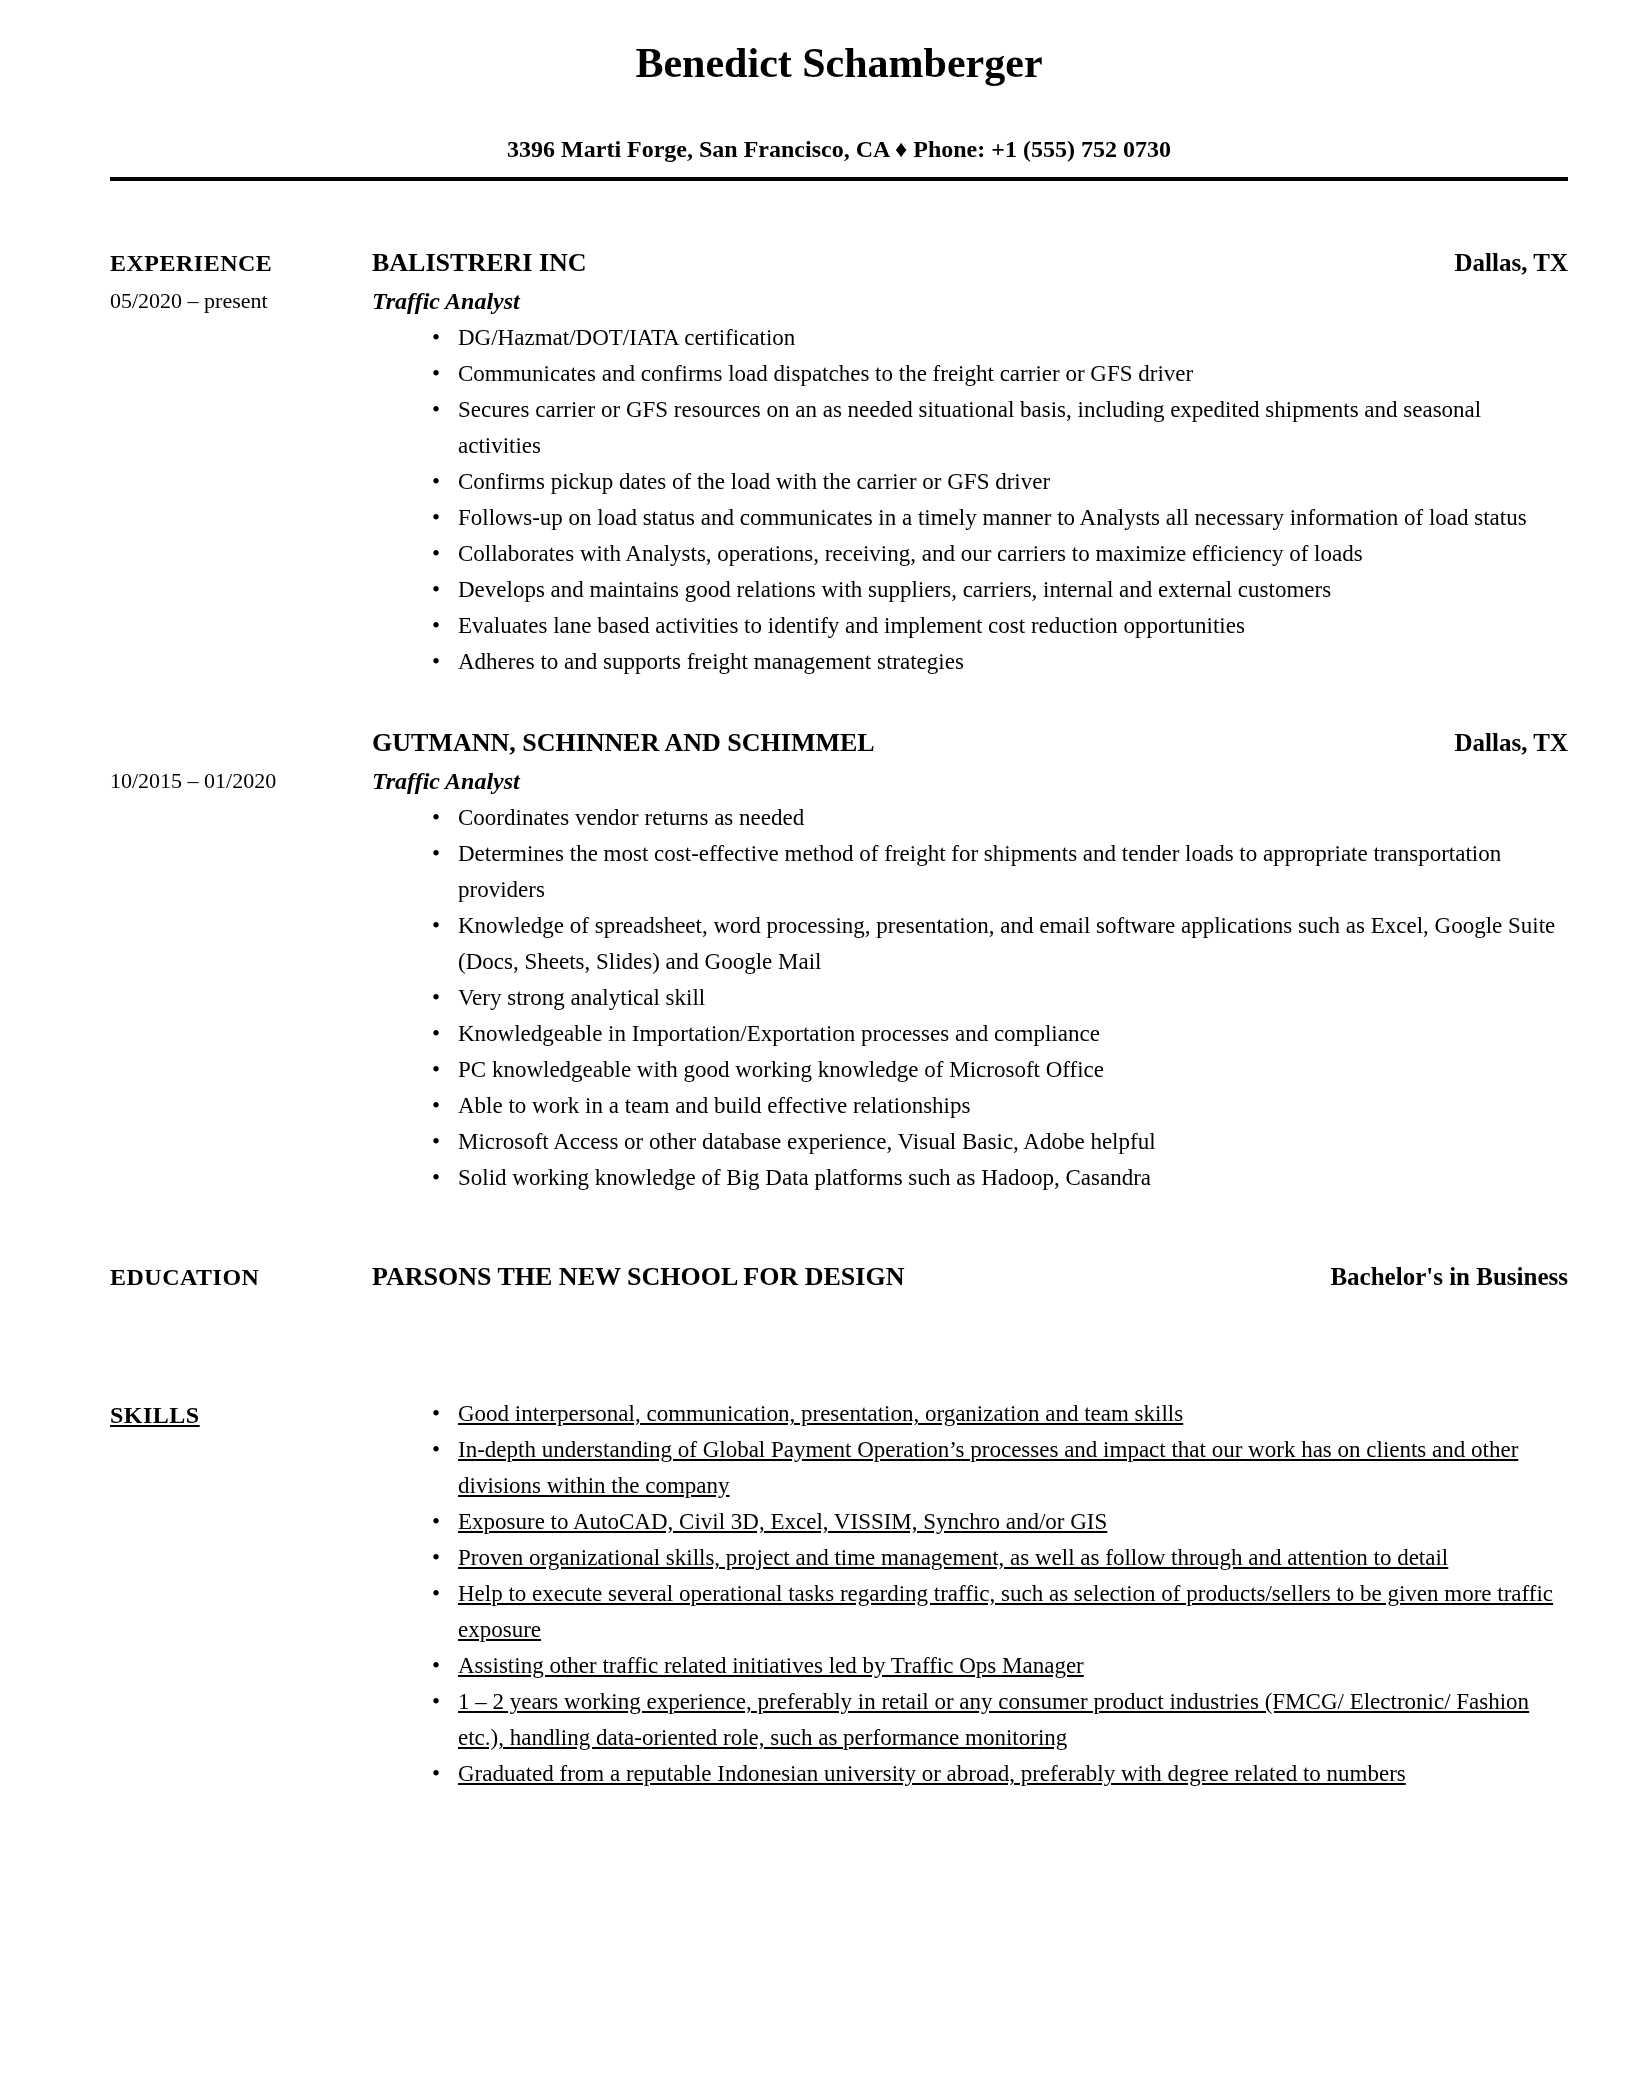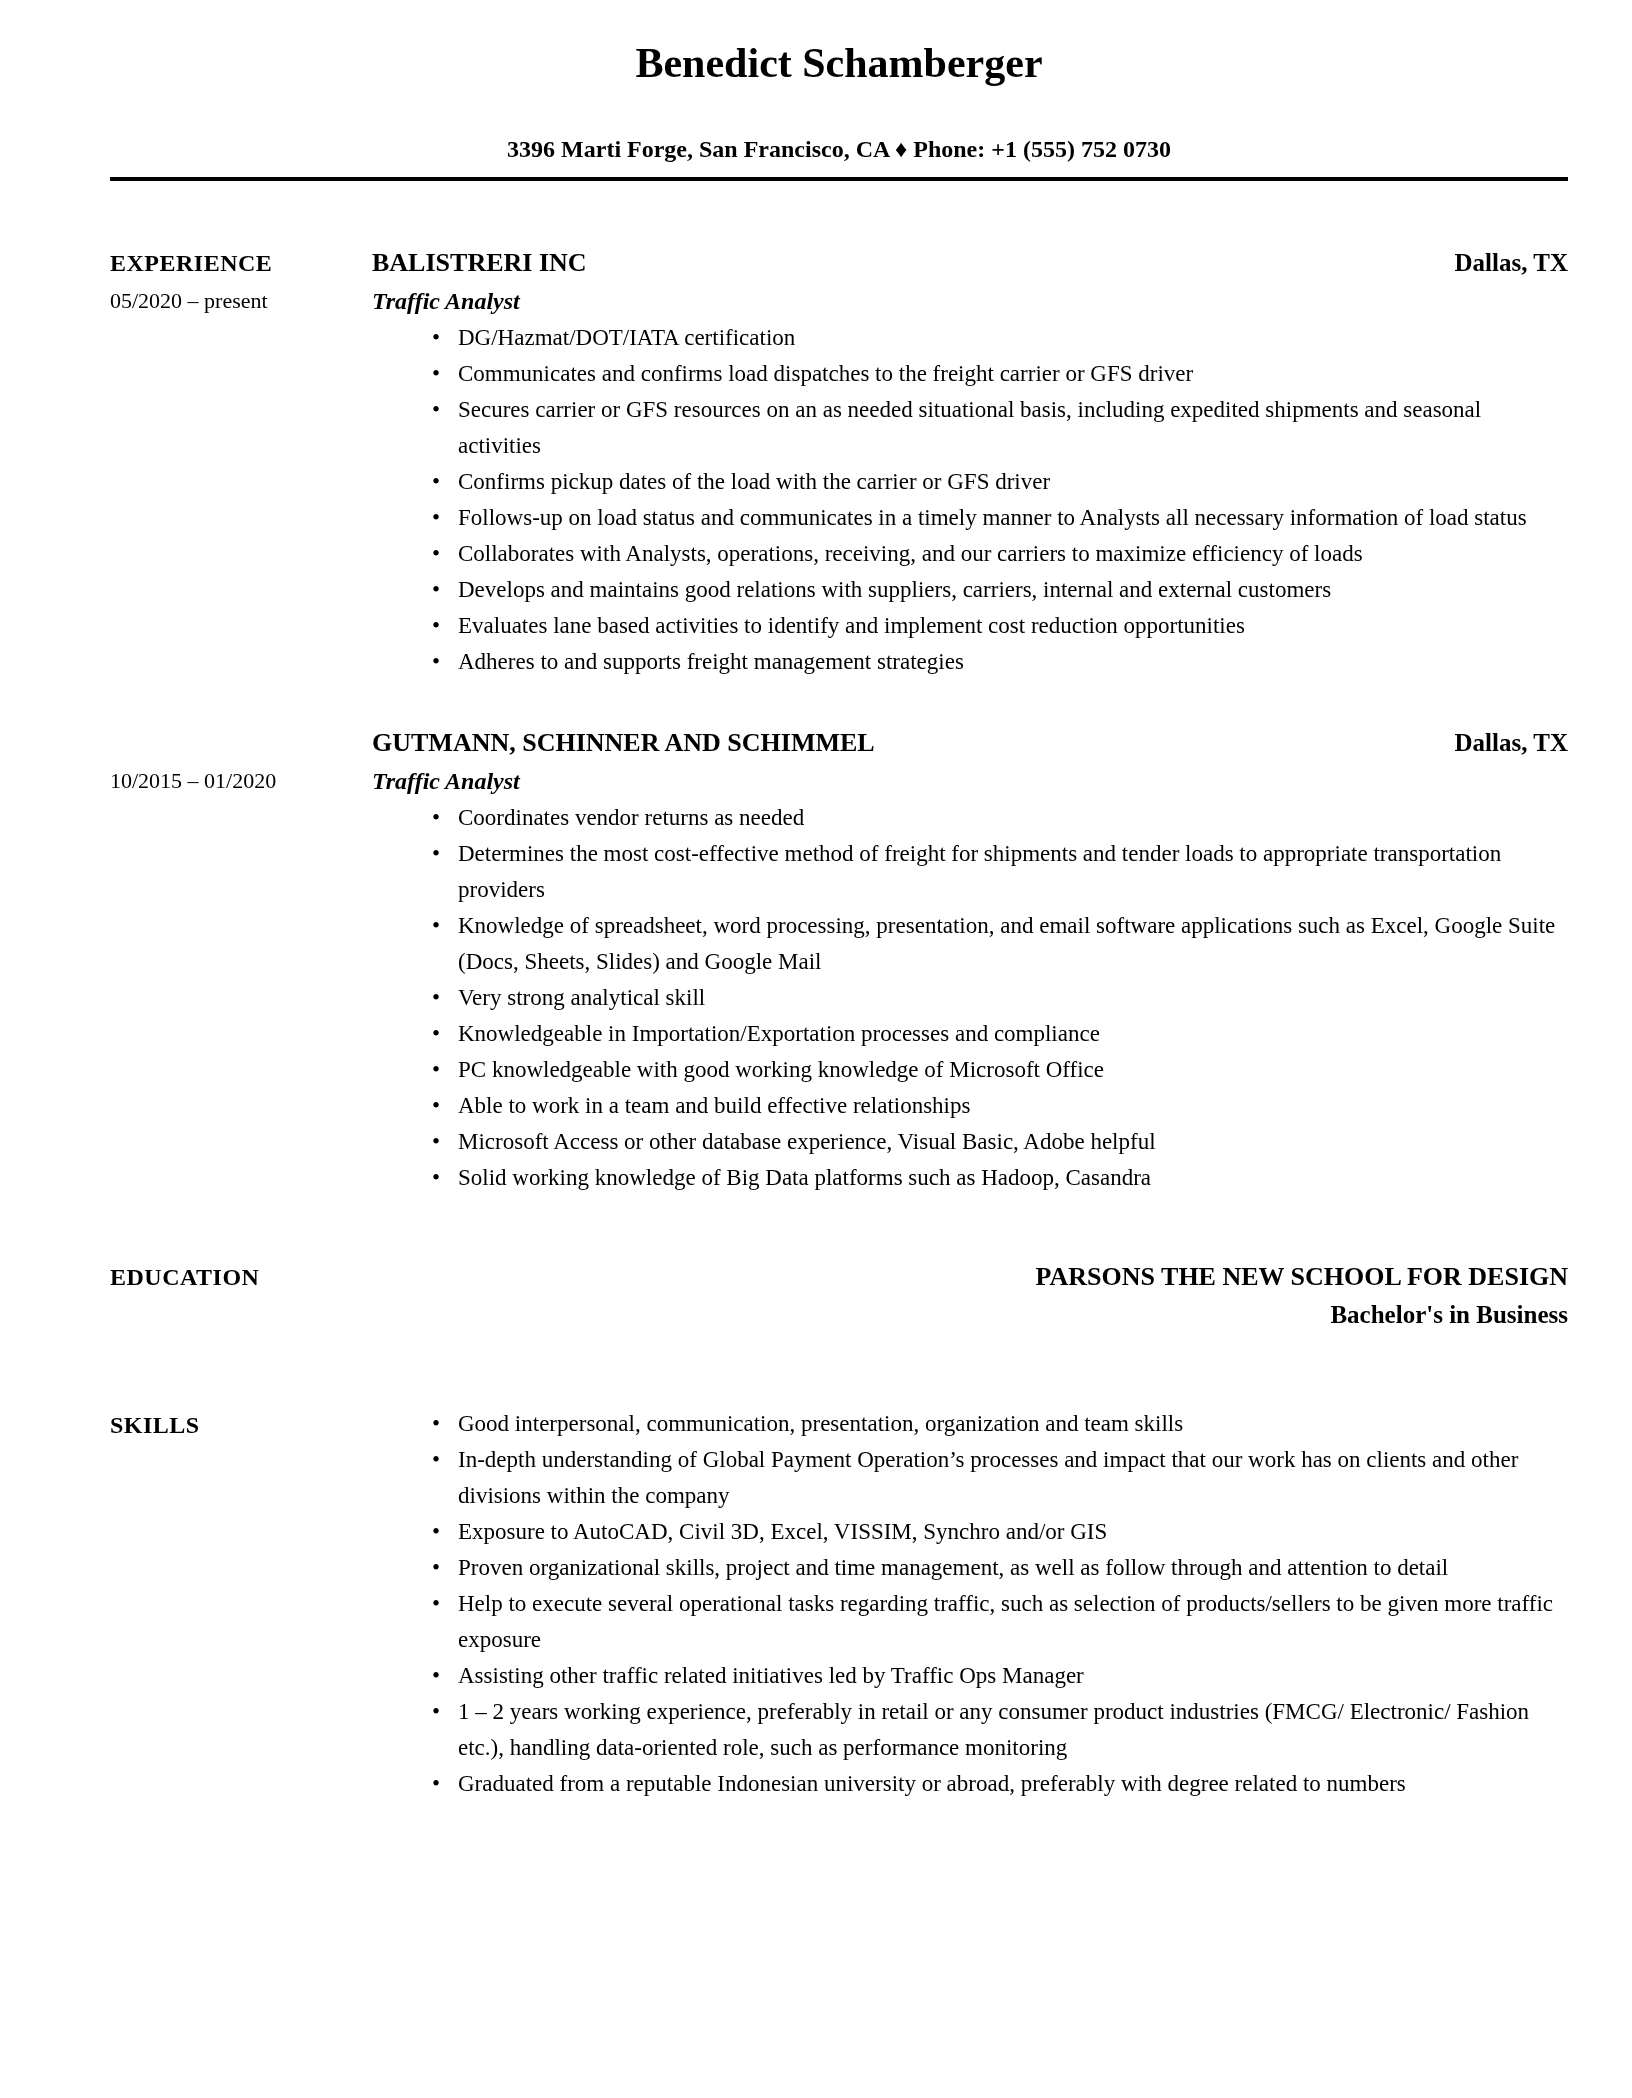--- a/index.html
+++ b/index.html
@@ -30,21 +30,21 @@
   }
   
   .row {
     display: grid;
     grid-template-columns: 262px 1fr;
     align-items: start;
   }
   .row-experience-1 { margin-top: 63px; }
   .row-experience-2 { margin-top: 44px; }
   .row-education   { margin-top: 62px; }
-  .row-skills      { margin-top: 72px; }
+  .row-skills      { margin-top: 100px; text-decoration: underline; }
   .left-col { padding-right: 20px; }
   .section-label {
     font-size: 24px;
     font-weight: bold;
     letter-spacing: 0.5px;
     line-height: 38px;
   }
   .dates {
     font-size: 22px;
     line-height: 38px;
@@ -85,21 +85,20 @@
     position: absolute;
     left: 0;
     top: 0;
   }
   
   .edu-line {
     display: flex;
     justify-content: space-between;
     align-items: flex-end;
     line-height: 38px;
-    flex-direction: column;
   }
   .school-name { font-size: 26px; font-weight: bold; }
   .degree { font-size: 25px; font-weight: bold; white-space: nowrap; }
 </style>
 </head>
 <body>
 
 <div class="page">
 
   <header class="header">

